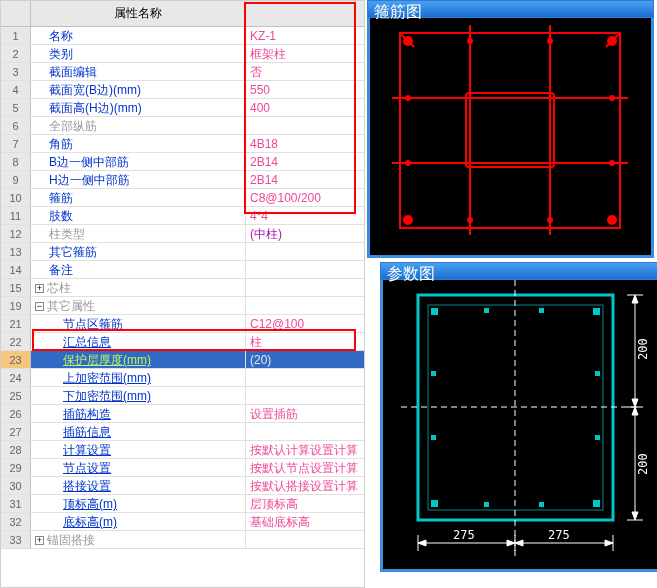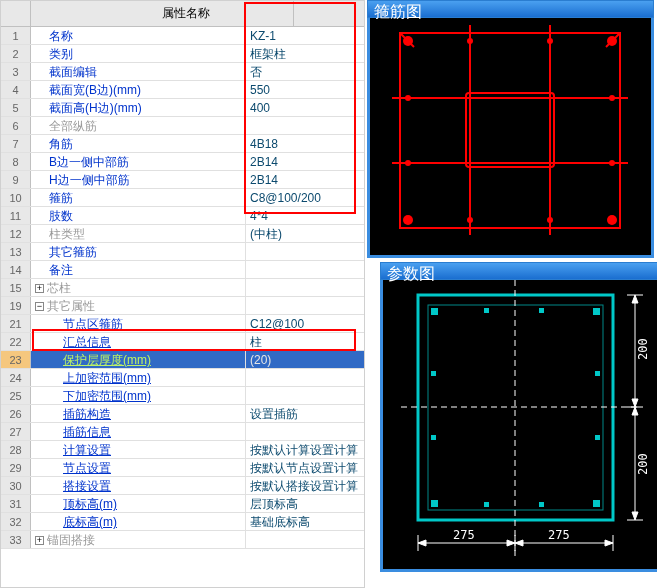--- a/index.html
+++ b/index.html
@@ -1,29 +1,29 @@
 <!DOCTYPE html>
 <html><head>
 <meta charset="utf-8">
 <style>
 * { box-sizing: border-box; margin: 0; padding: 0; }
 body { font-family: "Microsoft YaHei", SimSun, sans-serif; font-size: 12px; background: #fff; width: 657px; height: 588px; overflow: hidden; position: relative; }
 
 .property-panel { position: absolute; left: 0; top: 0; width: 365px; height: 588px; border: 1px solid #d0d0d0; background: #fff; }
-.prop-header { display: flex; background: #e8e8e8; border-bottom: 1px solid #c0c0c0; font-weight: normal; text-align: center; gap: 48px; }
+.prop-header { display: flex; background: #e8e8e8; border-bottom: 1px solid #c0c0c0; font-weight: normal; text-align: center; }
 .prop-header .col-num { width: 30px; border-right: 1px solid #c0c0c0; padding: 4px 2px; }
 .prop-header .col-name { width: 215px; border-right: 1px solid #c0c0c0; padding: 4px 2px; }
 .prop-header .col-val { flex: 1; }
 
 .prop-row { display: flex; border-bottom: 1px solid #e0e0e0; height: 18px; line-height: 18px; }
 .prop-row .col-num { width: 30px; text-align: center; background: #e8e8e8; border-right: 1px solid #c0c0c0; color: #666; font-size: 11px; }
 .prop-row .col-name { width: 215px; border-right: 1px solid #e0e0e0; padding-left: 18px; color: #0033cc; }
-.prop-row .col-val { flex: 1; padding-left: 4px; color: #0c4a6e; }
+.prop-row .col-val { flex: 1; padding-left: 4px; color: #ec4899; }
 .prop-row.gray .col-name { color: #999; }
-.prop-row.gray .col-val { color: #0c4a6e; }
+.prop-row.gray .col-val { color: #a21caf; }
 .prop-row.indent .col-name { padding-left: 32px; text-decoration: underline; }
 .prop-row.selected { background: #316ac5; color: #fff; }
 .prop-row.selected .col-name { color: #bef264; }
 .prop-row.selected .col-val { color: #e5e5e5; background: #316ac5; }
 .prop-row.hl .col-num { background: #f5c77e; }
 .prop-row .col-name .tree-toggle { display:inline-block; width:9px; height:9px; border:1px solid #888; text-align:center; line-height:7px; font-size:9px; margin-left:-14px; margin-right:3px; background:#fff; color:#000; vertical-align:middle;}
 
 .highlight-box { position: absolute; border: 2px solid #f00; pointer-events: none; }
 .hb1 { left: 244px; top: 2px; width: 112px; height: 212px; }
 .hb2 { left: 32px; top: 329px; width: 324px; height: 22px; }

